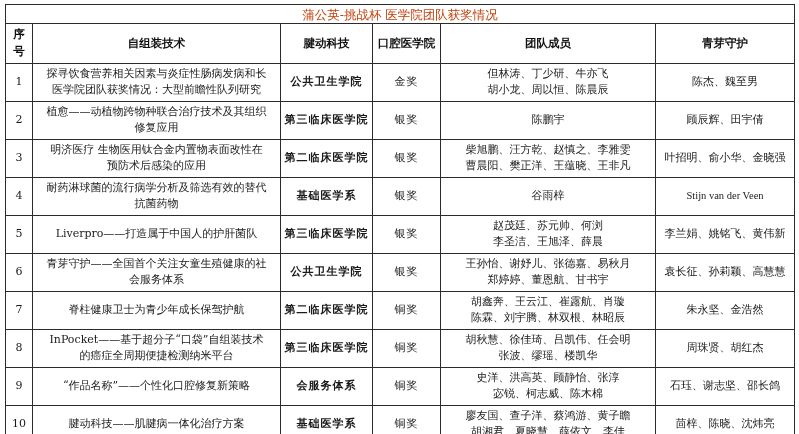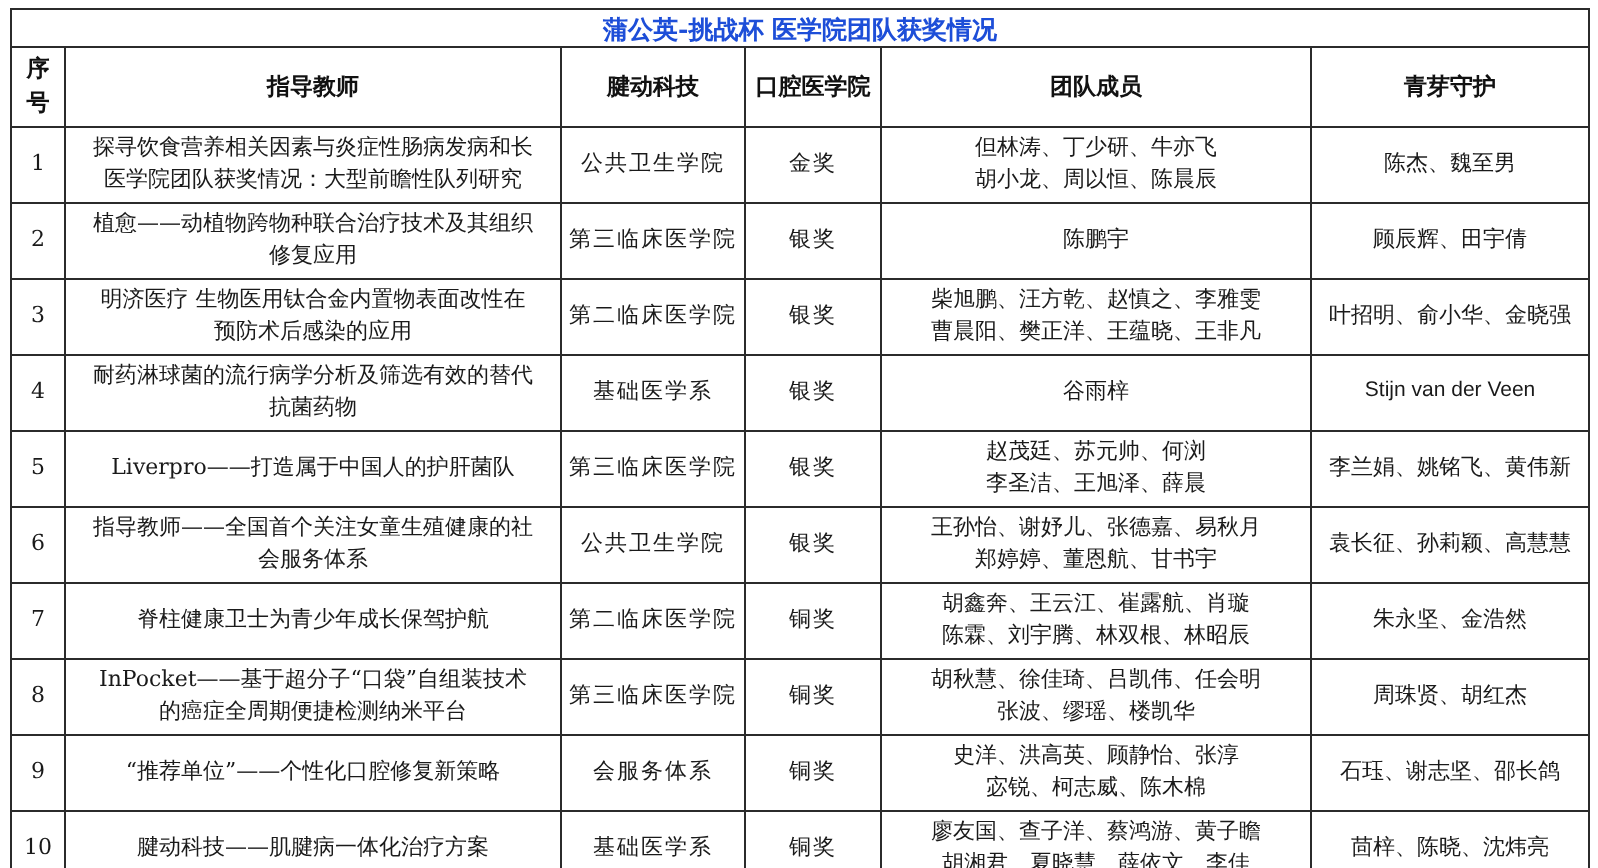--- a/index.html
+++ b/index.html
@@ -21,34 +21,34 @@
     padding:2px 3px;
     font-size:11px;
     line-height:1.5;
     white-space:pre-line;
     overflow:hidden;
   }
   tr.title-row th{
     height:16px;
     padding:1px;
     font-size:12.5px;
-    font-weight:bold;
-    color:#1d4ed8;
+    font-weight:normal;
+    color:#c2410c;
     line-height:1.2;
   }
   tr.header-row th{
     height:30px;
     font-size:11.5px;
     font-weight:bold;
     color:#111;
   }
   tbody tr{height:31px;}
-  td.cell-unit{letter-spacing:1px;}
+  td.cell-unit{letter-spacing:1px;font-weight:bold;}
   td.cell-award{letter-spacing:1px;}
-  td.mono{font-family:Liberation Sans, sans-serif;font-size:10.5px;}
+  td.mono{font-family:Liberation Serif, serif;font-size:10.5px;}
 </style>
 </head>
 <body>
 
 <div class="sheet">
   <table>
     <colgroup>
       <col style="width:27px">
       <col style="width:248px">
       <col style="width:92px">
@@ -56,21 +56,21 @@
       <col style="width:215px">
       <col style="width:139px">
     </colgroup>
     <thead>
       <tr class="title-row">
         <th colspan="6">蒲公英-挑战杯 医学院团队获奖情况</th>
       </tr>
       <tr class="header-row">
         <th>序
 号</th>
-        <th>指导教师</th>
+        <th>自组装技术</th>
         <th>腱动科技</th>
         <th>口腔医学院</th>
         <th>团队成员</th>
         <th>青芽守护</th>
       </tr>
     </thead>
     <tbody>
       <tr>
         <td class="cell-no">1</td>
         <td class="cell-title">探寻饮食营养相关因素与炎症性肠病发病和长
@@ -113,21 +113,21 @@
         <td class="cell-no">5</td>
         <td class="cell-title">Liverpro——打造属于中国人的护肝菌队</td>
         <td class="cell-unit">第三临床医学院</td>
         <td class="cell-award">银奖</td>
         <td class="cell-members">赵茂廷、苏元帅、何浏
 李圣洁、王旭泽、薛晨</td>
         <td class="cell-advisors">李兰娟、姚铭飞、黄伟新</td>
       </tr>
       <tr>
         <td class="cell-no">6</td>
-        <td class="cell-title">指导教师——全国首个关注女童生殖健康的社
+        <td class="cell-title">青芽守护——全国首个关注女童生殖健康的社
 会服务体系</td>
         <td class="cell-unit">公共卫生学院</td>
         <td class="cell-award">银奖</td>
         <td class="cell-members">王孙怡、谢妤儿、张德嘉、易秋月
 郑婷婷、董恩航、甘书宇</td>
         <td class="cell-advisors">袁长征、孙莉颖、高慧慧</td>
       </tr>
       <tr>
         <td class="cell-no">7</td>
         <td class="cell-title">脊柱健康卫士为青少年成长保驾护航</td>
@@ -142,21 +142,21 @@
         <td class="cell-title">InPocket——基于超分子“口袋”自组装技术
 的癌症全周期便捷检测纳米平台</td>
         <td class="cell-unit">第三临床医学院</td>
         <td class="cell-award">铜奖</td>
         <td class="cell-members">胡秋慧、徐佳琦、吕凯伟、任会明
 张波、缪瑶、楼凯华</td>
         <td class="cell-advisors">周珠贤、胡红杰</td>
       </tr>
       <tr>
         <td class="cell-no">9</td>
-        <td class="cell-title">“推荐单位”——个性化口腔修复新策略</td>
+        <td class="cell-title">“作品名称”——个性化口腔修复新策略</td>
         <td class="cell-unit">会服务体系</td>
         <td class="cell-award">铜奖</td>
         <td class="cell-members">史洋、洪高英、顾静怡、张淳
 宓锐、柯志威、陈木棉</td>
         <td class="cell-advisors">石珏、谢志坚、邵长鸽</td>
       </tr>
       <tr>
         <td class="cell-no">10</td>
         <td class="cell-title">腱动科技——肌腱病一体化治疗方案</td>
         <td class="cell-unit">基础医学系</td>

